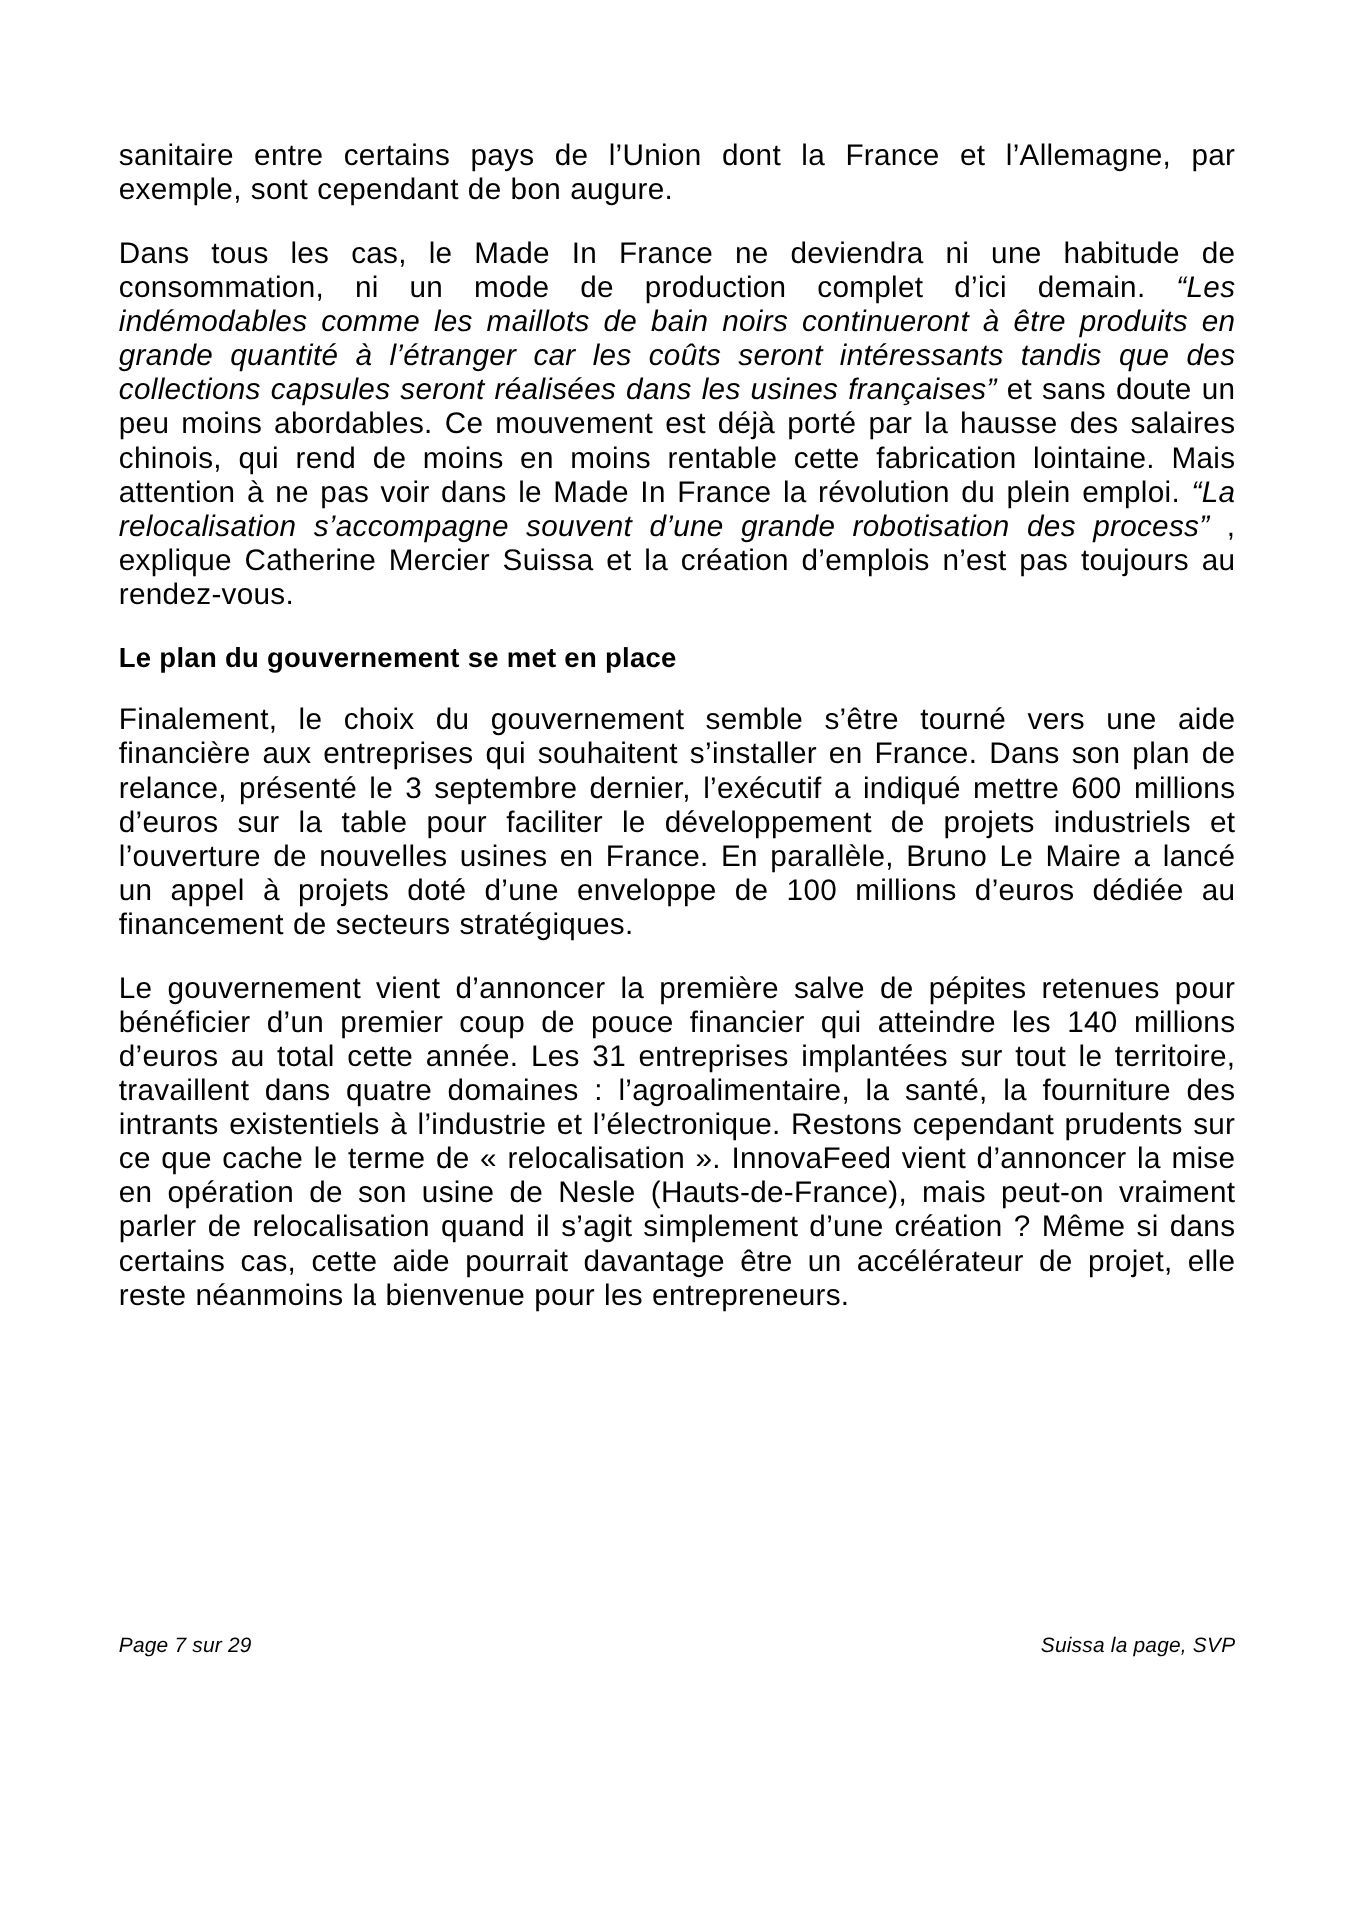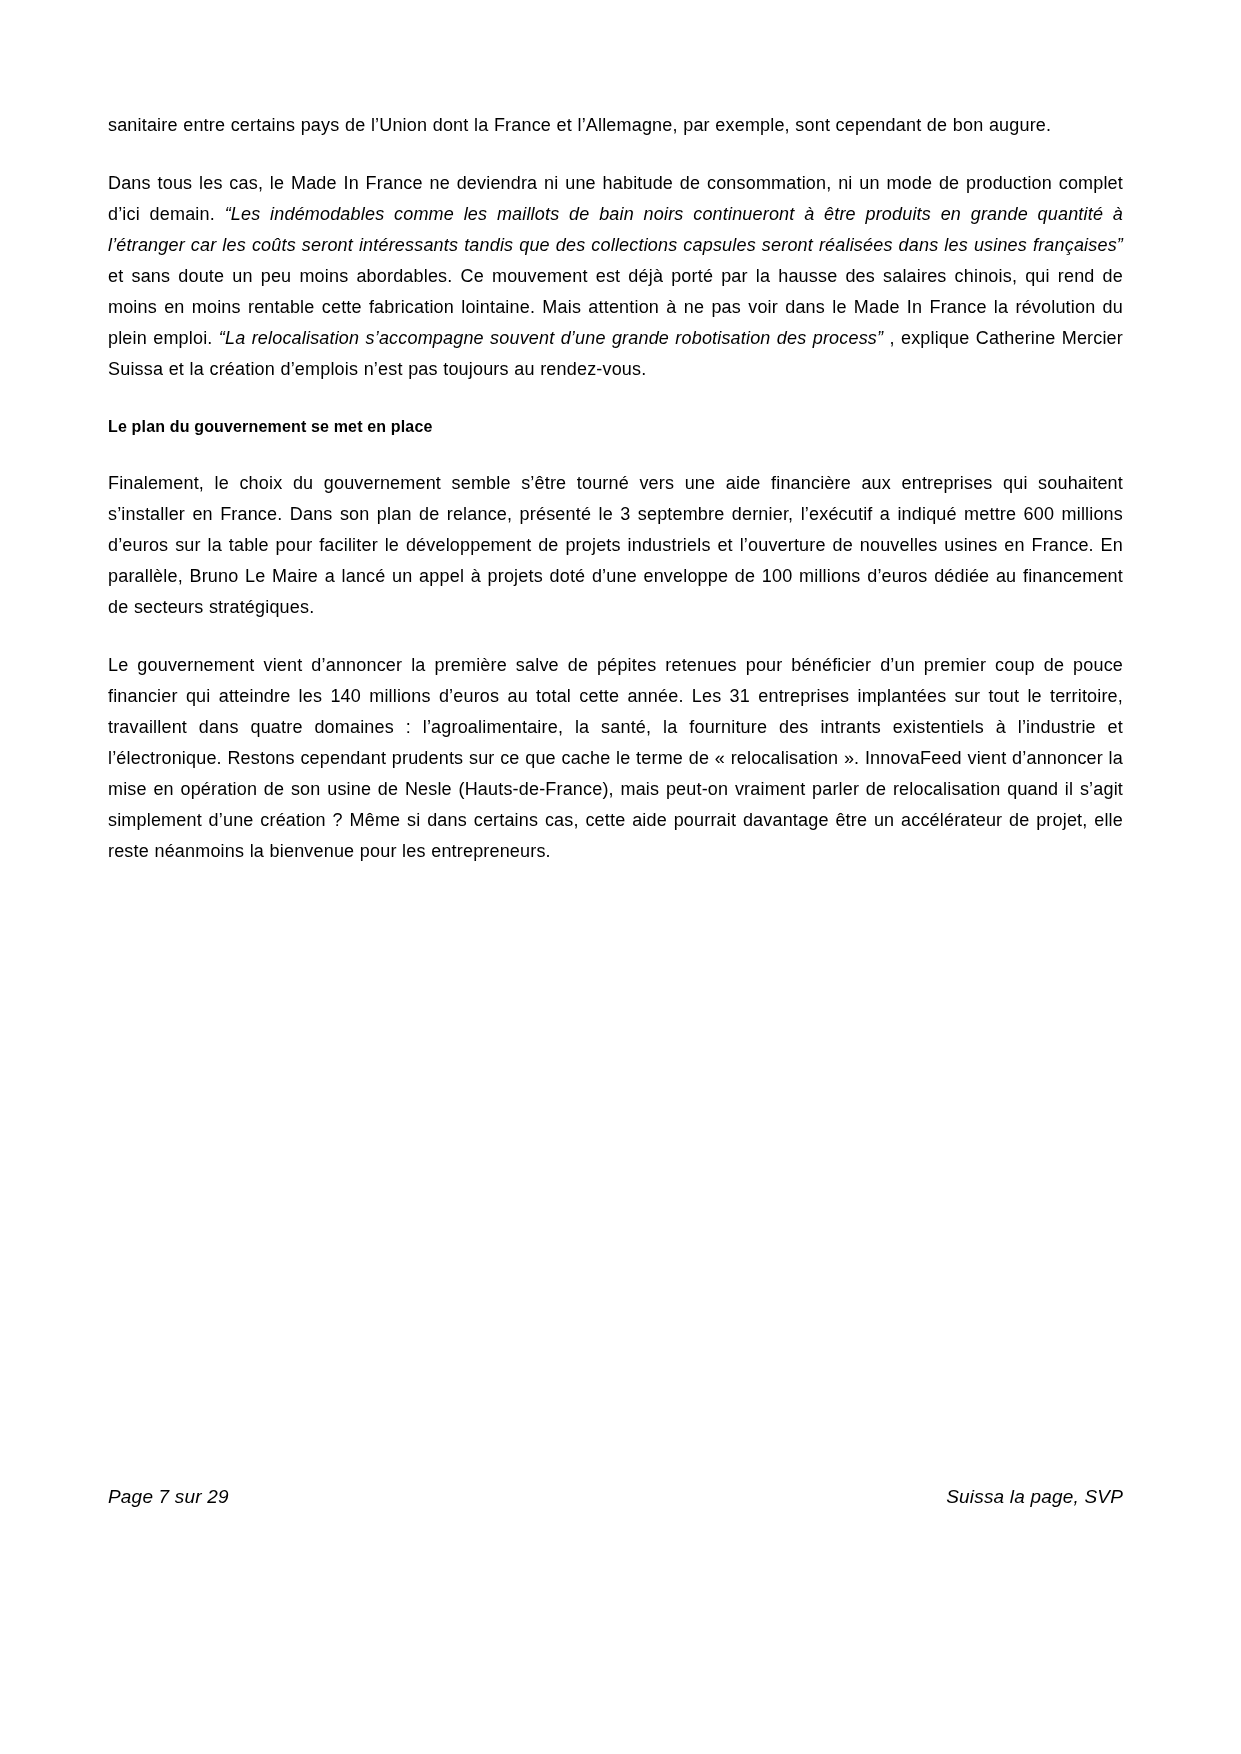--- a/index.html
+++ b/index.html
@@ -18,32 +18,32 @@
   .page {
     position: absolute;
     left: 0;
     top: 0;
     width: 1241px;
     height: 1754px;
     box-sizing: border-box;
     padding: 104px 118px 0 108px;
   }
   .para {
-    font-size: 18px;
+    font-size: 27px;
     line-height: 31px;
     text-align: justify;
-    margin: 0 0 27px 0;
+    margin: 16px 0 27px 0;
     letter-spacing: 0.01em;
     word-spacing: 0.02em;
   }
   .para .it {
     font-style: italic;
   }
   h2.section-title {
-    font-size: 16px;
+    font-size: 25px;
     line-height: 30px;
     font-weight: bold;
     margin: 0 0 26px 0;
     text-align: left;
     letter-spacing: 0.01em;
   }
   .spacer-top {
     height: 6px;
   }
   .footer {

